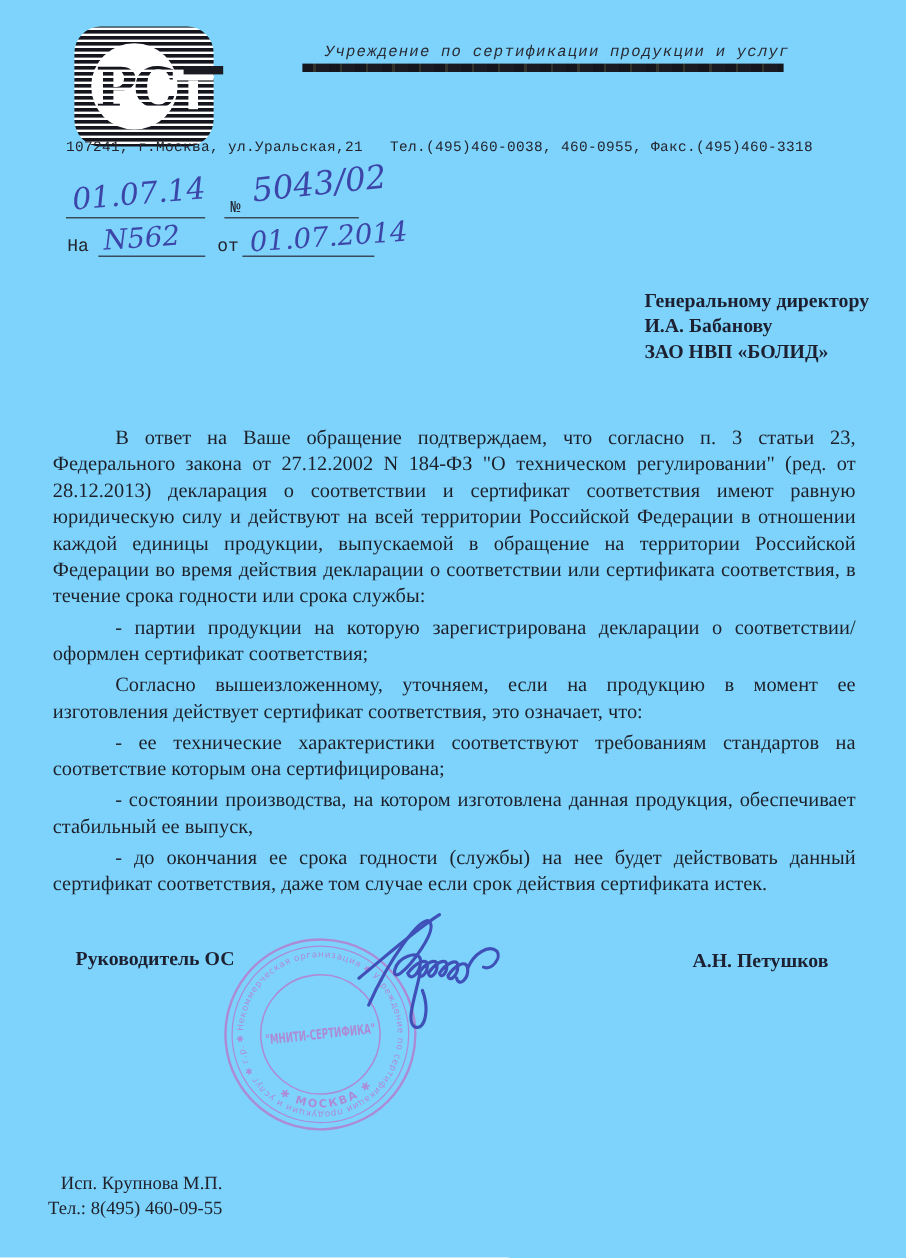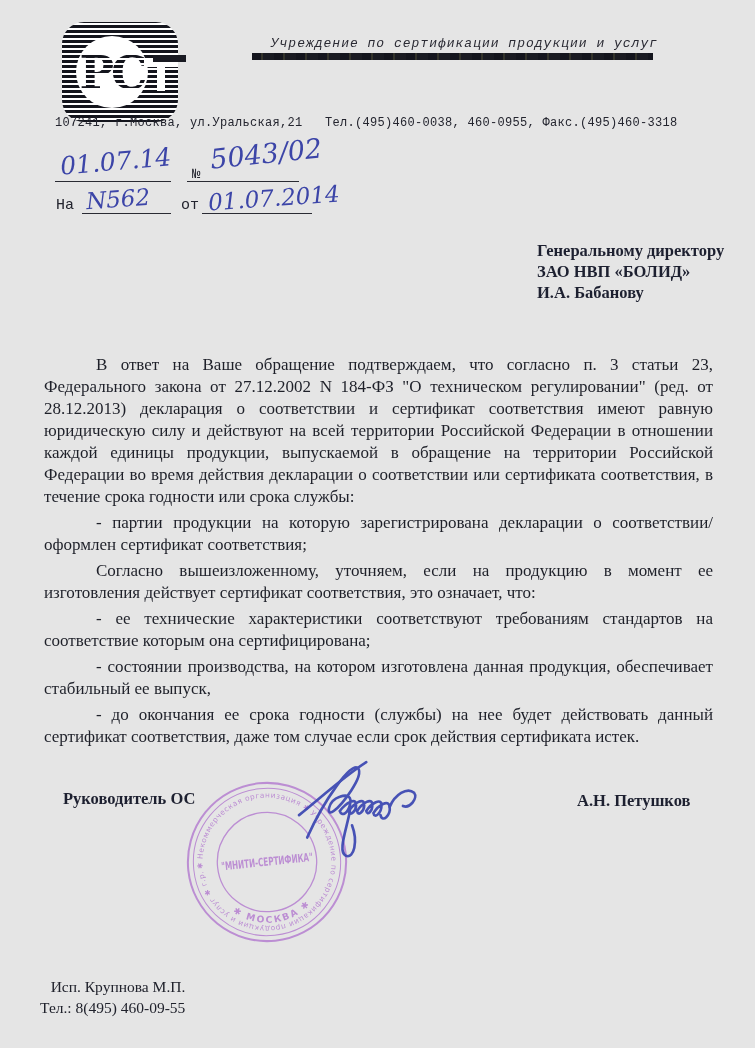--- a/index.html
+++ b/index.html
@@ -1,18 +1,18 @@
 <!DOCTYPE html>
 <html lang="ru"><head>
 <meta charset="utf-8">
 <style>
   html,body{margin:0;padding:0;background:#fbfbf8;}
   .page{
     position:relative;width:755px;height:1048px;margin:0 auto;
-    background:#e5e5e5;overflow:hidden;
+    background:#7dd3fc;overflow:hidden;
     font-family:"Liberation Serif", serif;color:#21232f;
   }
   
   .logo{position:absolute;left:60px;top:20px;width:120px;height:105px;}
   .tagline{
     position:absolute;left:258px;top:36px;width:400px;text-align:right;
     font-family:"Liberation Mono","DejaVu Sans Mono",monospace;
     font-style:italic;font-size:13px;letter-spacing:1px;color:#2a2a33;
   }
   .bar-dash{position:absolute;left:153px;top:55px;width:33px;height:7px;background:#191a22;}
@@ -103,22 +103,22 @@
   <div class="rule rule2"></div>
   <div class="ref-label lbl-na">На</div>
   <div class="hw hw-in-number">N562</div>
   <div class="rule rule3"></div>
   <div class="ref-label lbl-ot">от</div>
   <div class="hw hw-in-date">01.07.2014</div>
   <div class="rule rule4"></div>
 
   <div class="addressee">
     <div>Генеральному директору</div>
+    <div>И.А. Бабанову</div>
     <div>ЗАО НВП «БОЛИД»</div>
-    <div>И.А. Бабанову</div>
   </div>
 
   <div class="body-text">
     <p>В ответ на Ваше обращение подтверждаем, что согласно п. 3 статьи 23, Федерального закона от 27.12.2002 N 184-ФЗ "О техническом регулировании" (ред. от 28.12.2013) декларация о соответствии и сертификат соответствия имеют равную юридическую силу и действуют на всей территории Российской Федерации в отношении каждой единицы продукции, выпускаемой в обращение на территории Российской Федерации во время действия декларации о соответствии или сертификата соответствия, в течение срока годности или срока службы:</p>
     <p>- партии продукции на которую зарегистрирована декларации о соответствии/оформлен сертификат соответствия;</p>
     <p>Согласно вышеизложенному, уточняем, если на продукцию в момент ее изготовления действует сертификат соответствия, это означает, что:</p>
     <p>- ее технические характеристики соответствуют требованиям стандартов на соответствие которым она сертифицирована;</p>
     <p>- состоянии производства, на котором изготовлена данная продукция, обеспечивает стабильный ее выпуск,</p>
     <p>- до окончания ее срока годности (службы) на нее будет действовать данный сертификат соответствия, даже  том случае если срок действия сертификата истек.</p>
   </div>

